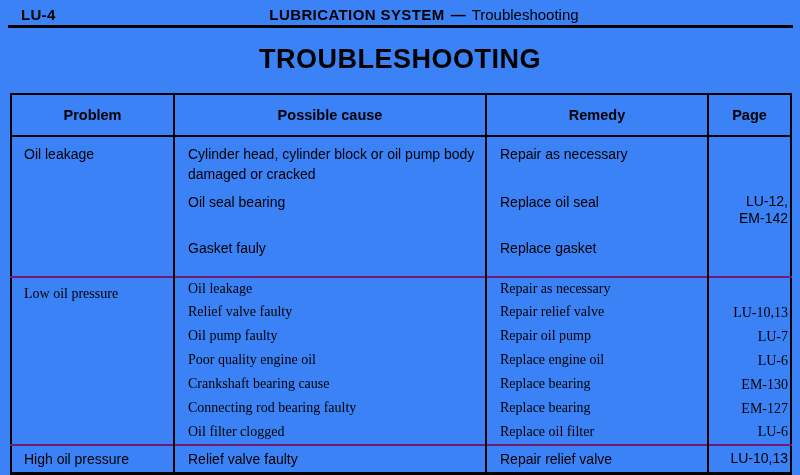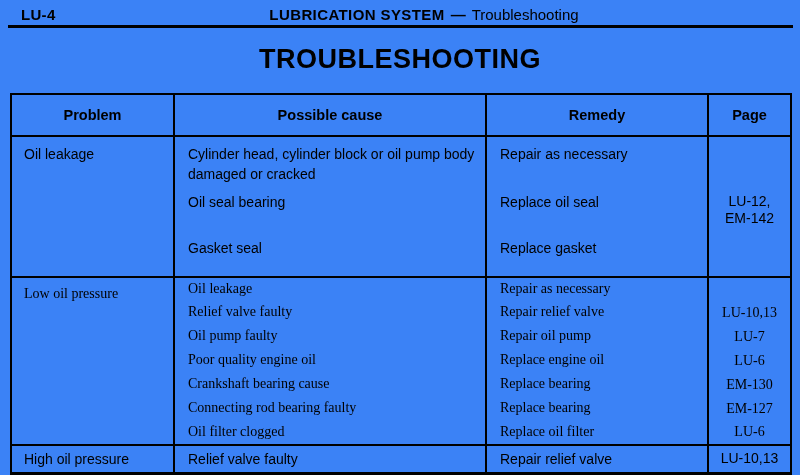--- a/index.html
+++ b/index.html
@@ -64,30 +64,30 @@
   .ts-table th, .ts-table td { border-left: 2px solid #000; }
   .ts-table th:first-child, .ts-table td.problem-cell { border-left: none; }
   .ts-table thead th {
     height: 23px;
     font-size: 14.5px;
     font-weight: bold;
     text-align: center;
     border-bottom: 2px solid #000;
     padding: 12px;
   }
-  .ts-table tbody { border-top: 2px solid #000000; }
+  .ts-table tbody { border-top: 2px solid #701a75; }
 
   td { padding: 0 4px 0 13px; line-height: 1.45; }
   td.problem-cell {
     vertical-align: top;
     padding-top: 0;
     padding-left: 12px;
   }
   td.page-cell {
-    text-align: center;
+    text-align: right;
     padding: 0 2px;
     white-space: pre-line;
     line-height: 1.25;
   }
 
   
   tbody.sec0 td { height: 46px; vertical-align: top; padding-top: 7px; }
   tbody.sec0 td.page-cell { padding-top: 8px; }
 
   
@@ -133,21 +133,21 @@
           <td class="remedy-cell">Repair as necessary</td>
           <td class="page-cell"></td>
         </tr>
         <tr>
           <td class="cause-cell">Oil seal bearing</td>
           <td class="remedy-cell">Replace oil seal</td>
           <td class="page-cell">LU-12,
 EM-142</td>
         </tr>
         <tr>
-          <td class="cause-cell">Gasket seal</td>
+          <td class="cause-cell">Gasket fauly</td>
           <td class="remedy-cell">Replace gasket</td>
           <td class="page-cell"></td>
         </tr>
       </tbody>
       <tbody class="sec1">
         <tr>
           <td class="problem-cell" rowspan="7">Low oil pressure</td>
           <td class="cause-cell">Oil leakage</td>
           <td class="remedy-cell">Repair as necessary</td>
           <td class="page-cell"></td>

